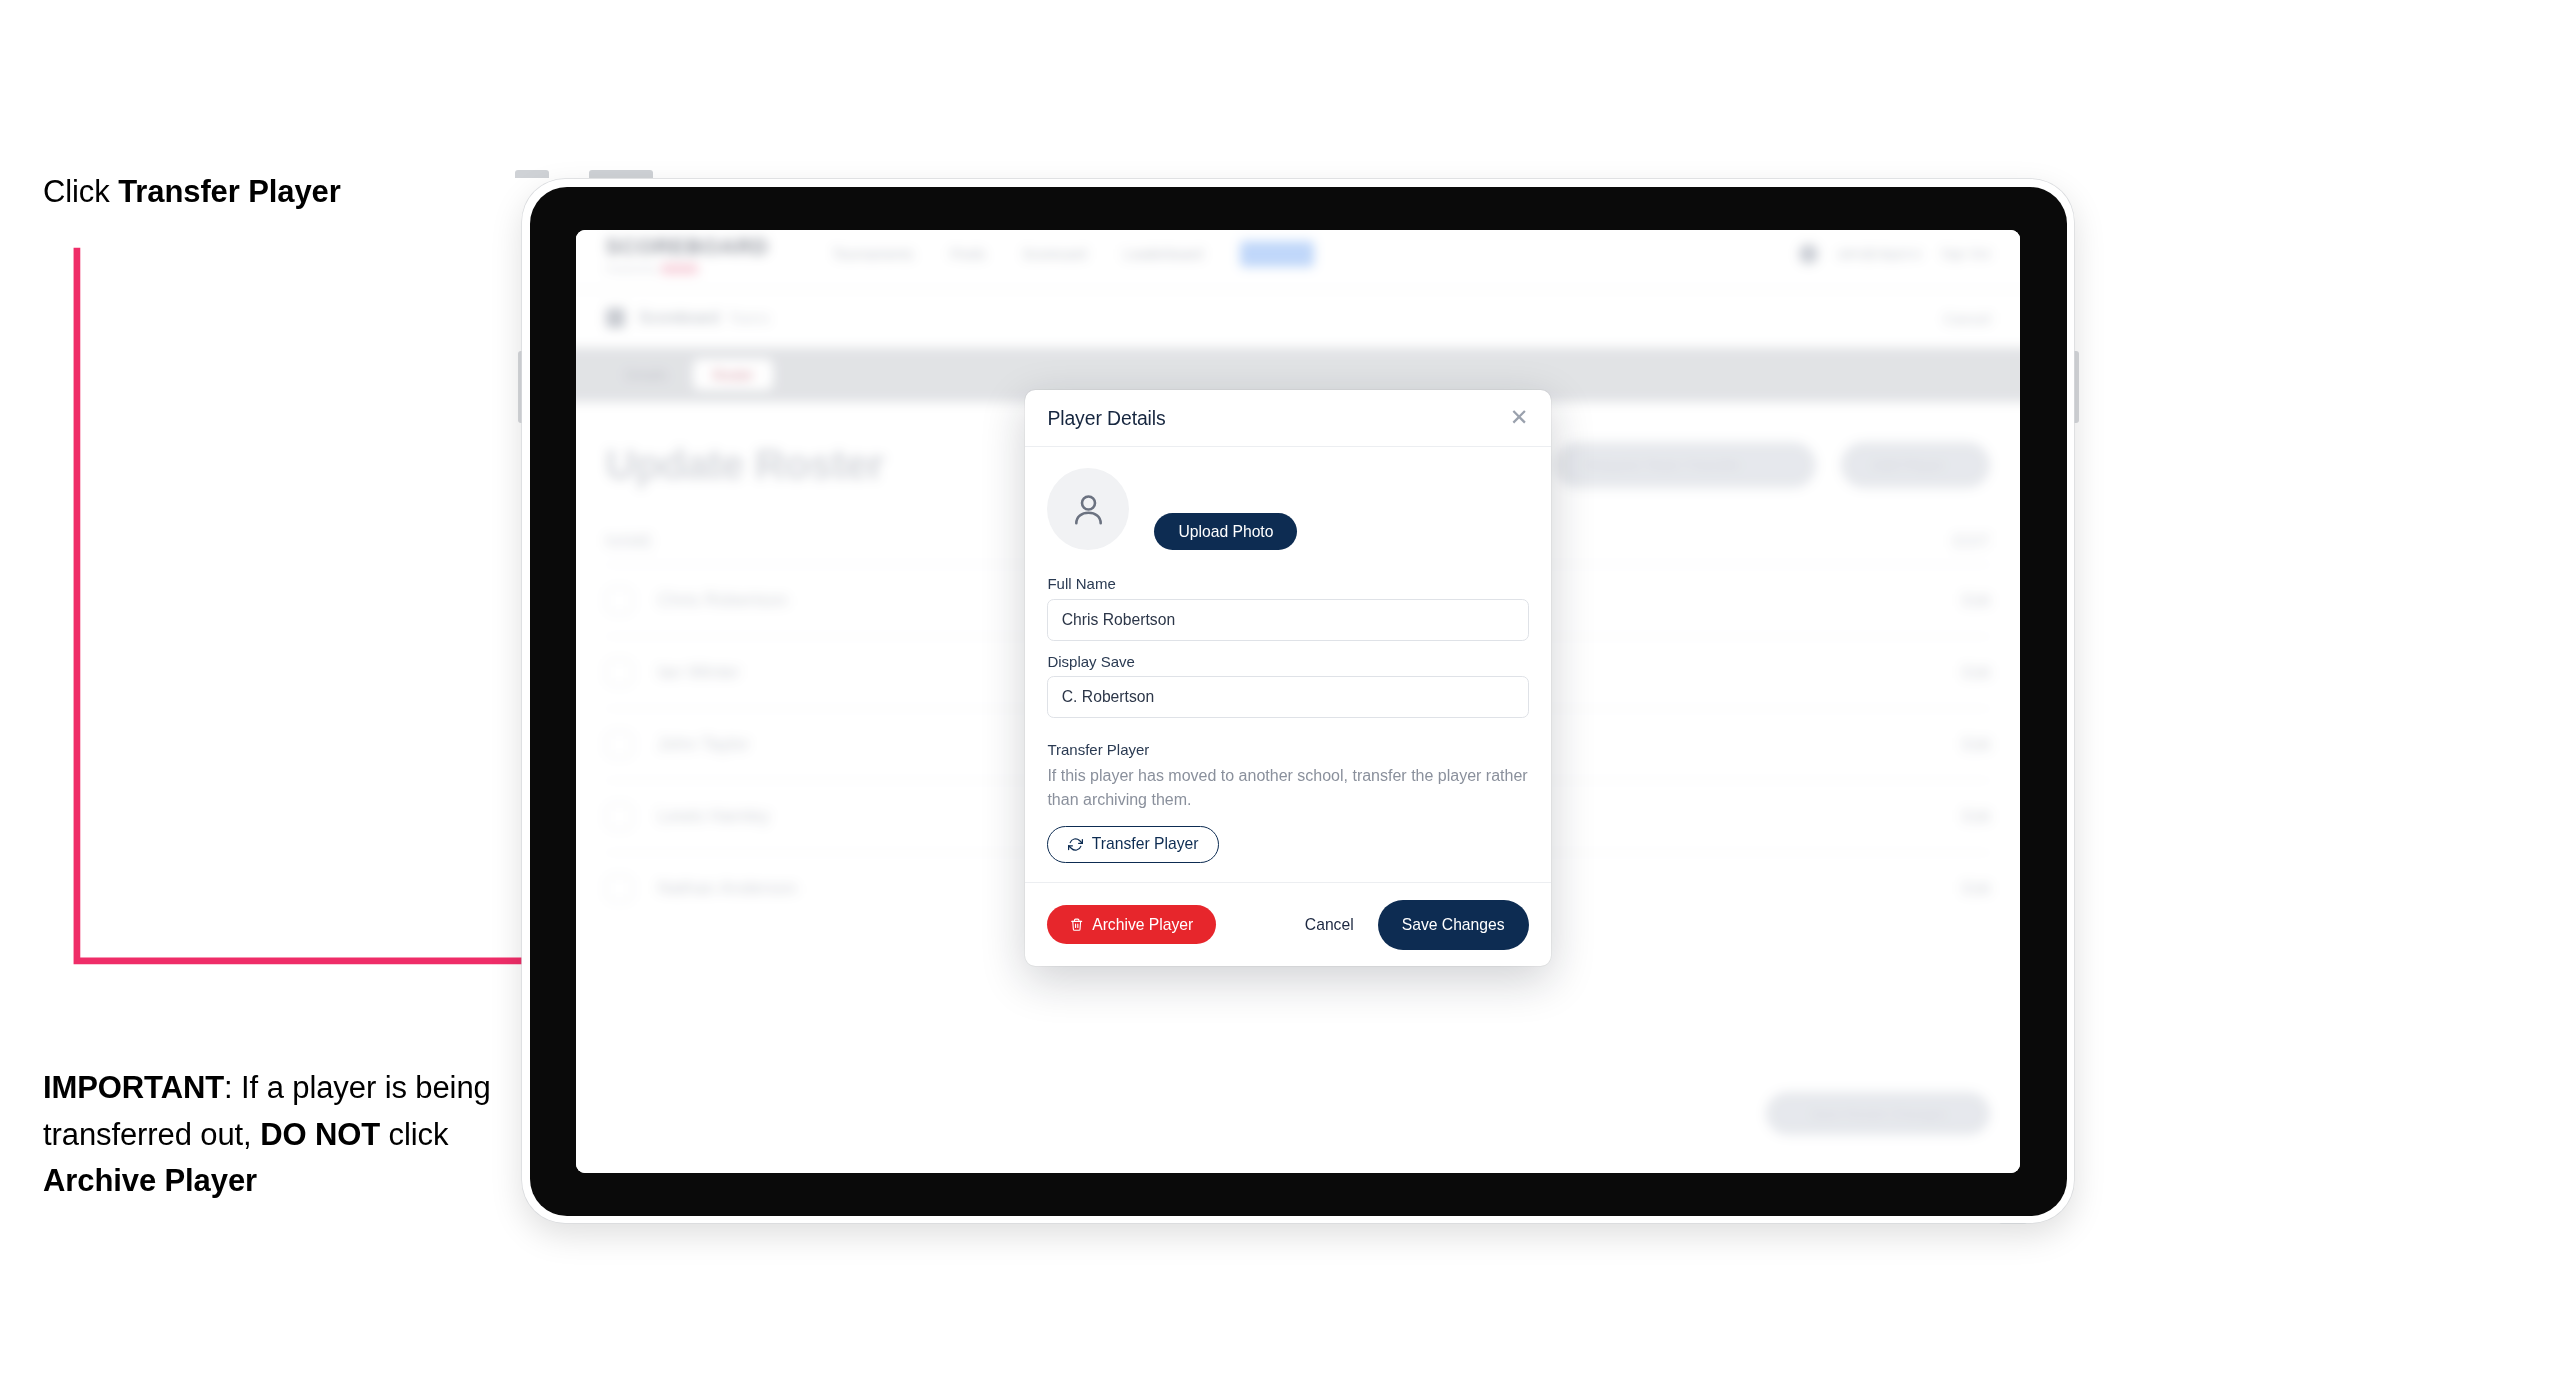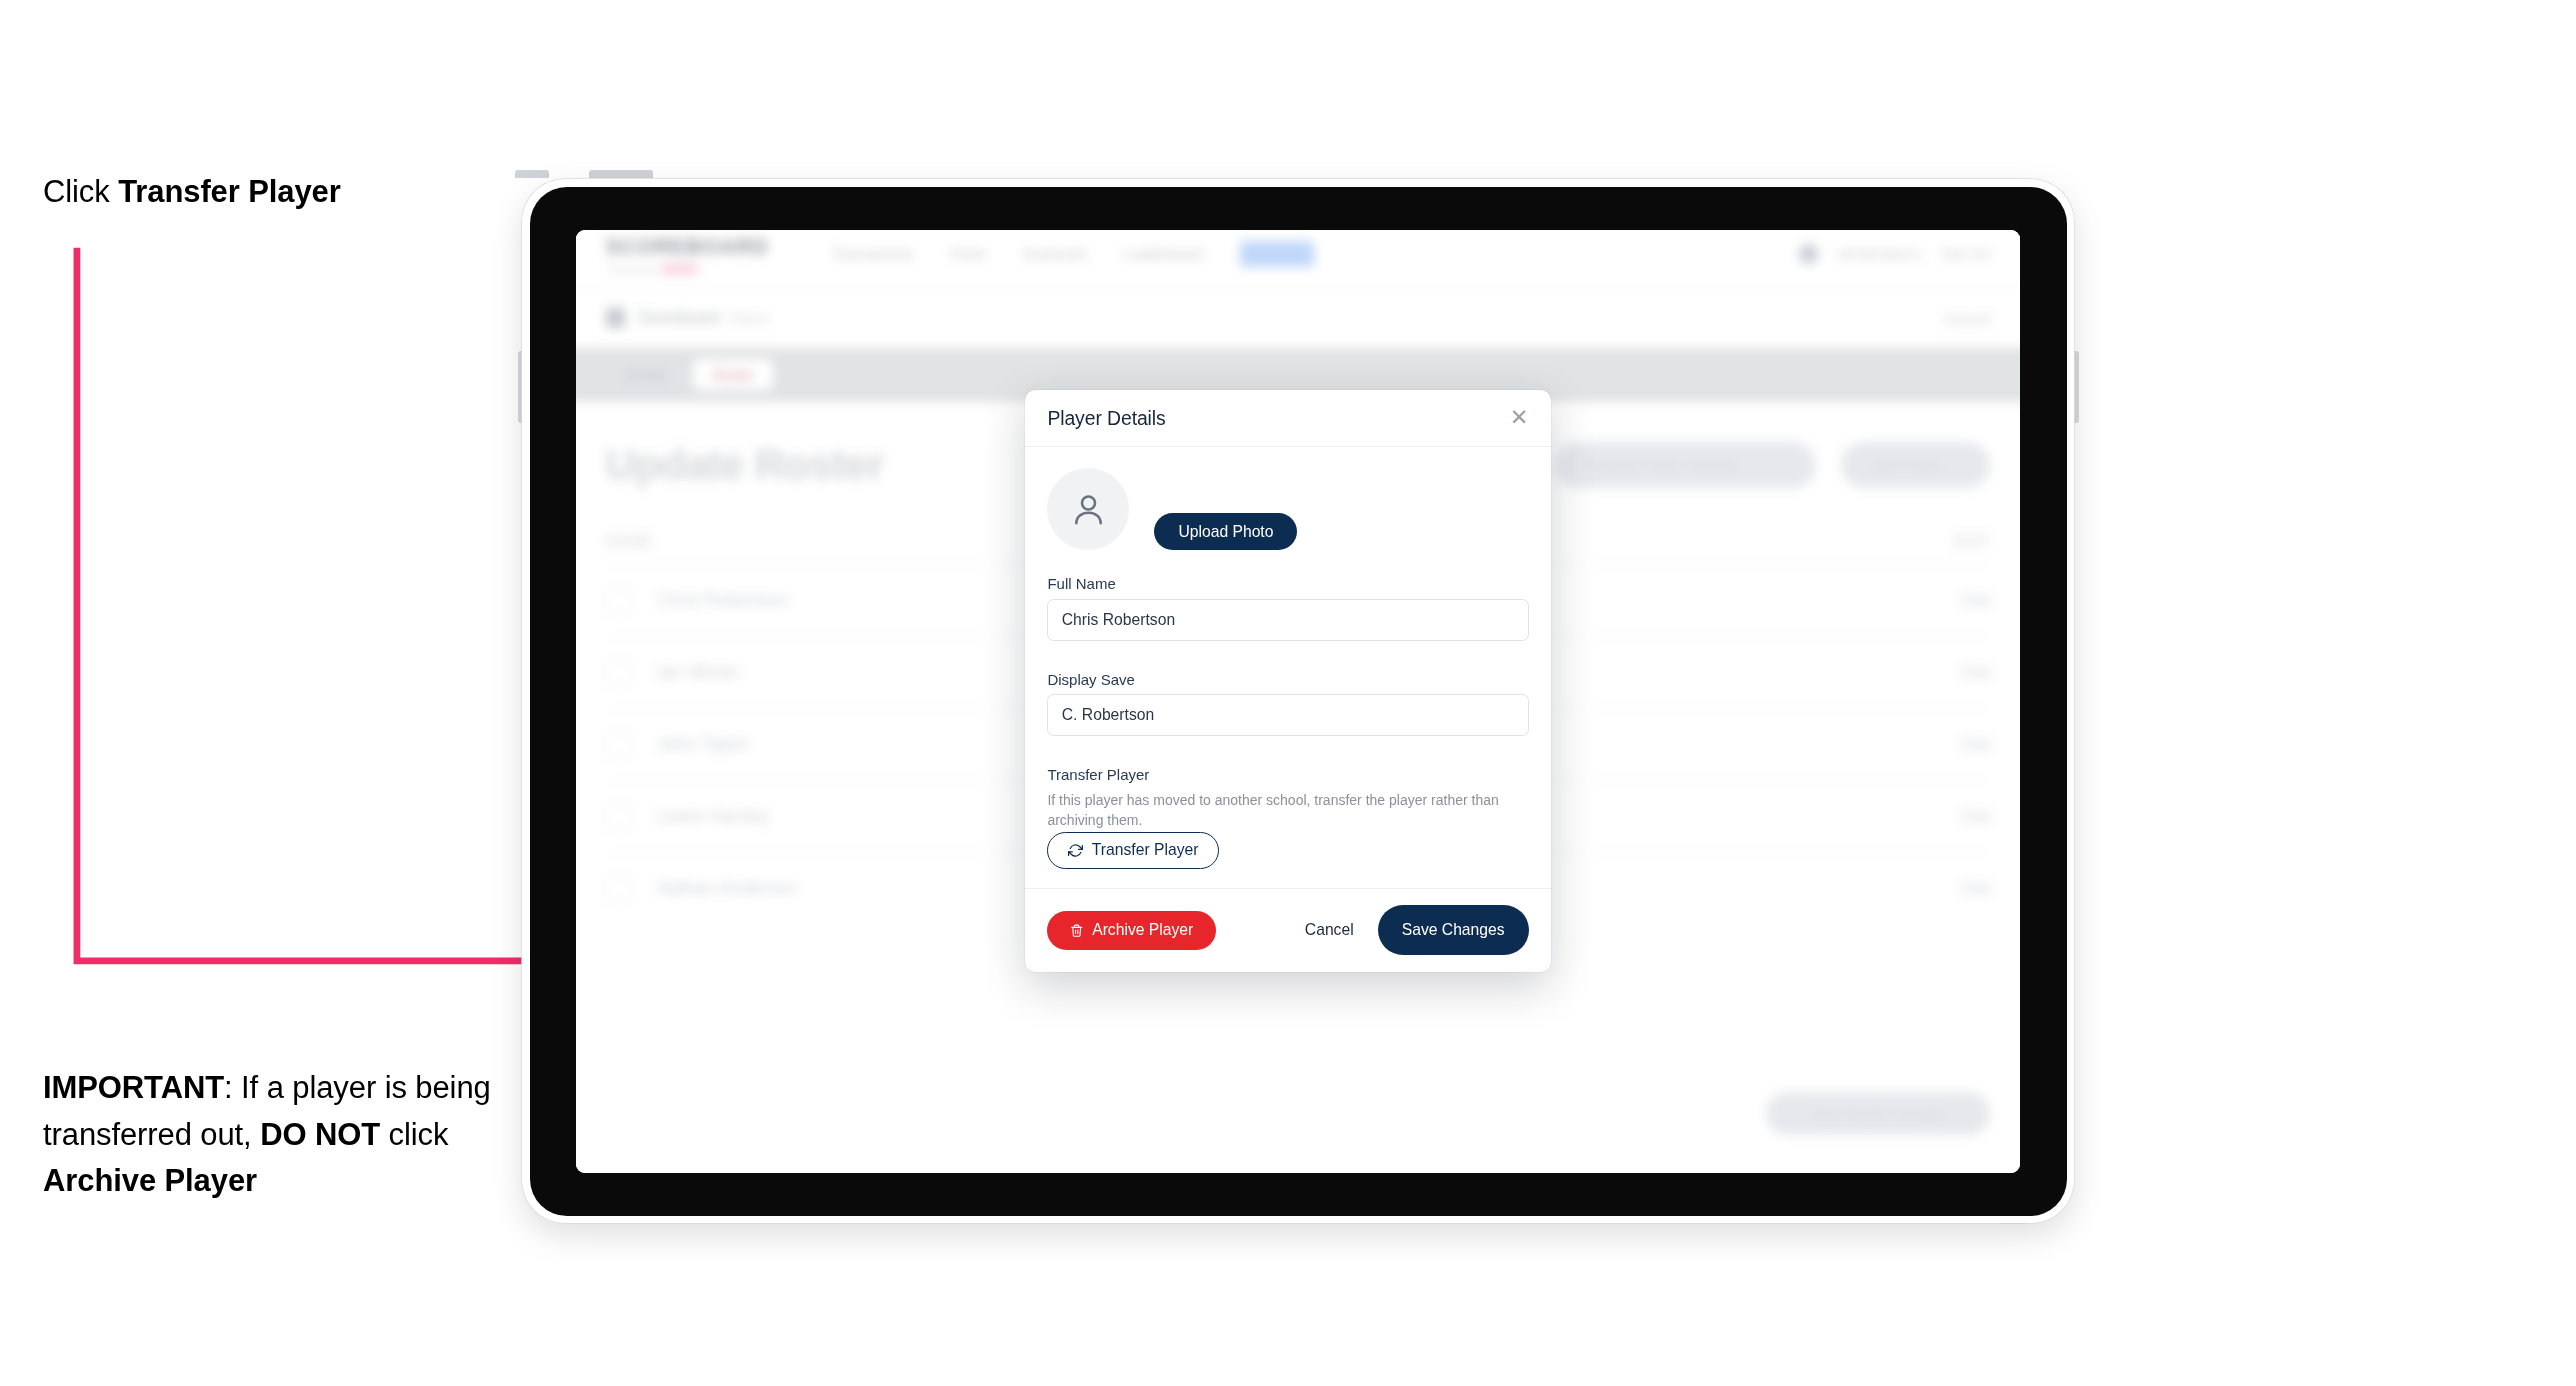--- a/index.html
+++ b/index.html
@@ -150,37 +150,37 @@
     width:82px; height:82px; border-radius:50%; background:#f1f2f4;
     display:flex; align-items:center; justify-content:center;
   }
   .avatar svg { width:39px; height:39px; }
   .btn-upload {
     background:#0d2c52; color:#ffffff; border:none; border-radius:745px;
     height:37px; padding:0 24px; font-size:15.7px; font-family:"Liberation Sans",sans-serif;
     cursor:pointer;
   }
 
-  .field { margin-bottom: 30px; }
+  .field { margin-bottom: 12px; }
   .field:last-of-type { margin-bottom: 0; }
   .f-label { font-size:15px; color:#2a3a52; margin-bottom:6.7px; display:block;}
   .f-input {
     width:100%; height:42px; border:0.7px solid #dfe2e7; border-radius:6.7px;
     background:#fff; padding: 0 13.4px; font-size:15.7px; color:#2c3648;
     font-family:"Liberation Sans",sans-serif; outline:none;
   }
   .f-select-wrap { position:relative; }
   .f-select-wrap .chev {
     position:absolute; right:13.4px; top:50%; transform:translateY(-50%);
     color:#8f97a4; font-size:14px; pointer-events:none;
   }
 
   .transfer-block { margin-top: 22.4px; }
   .t-title { font-size:15px; color:#2a3a52; margin-bottom:6.7px; }
-  .t-desc { font-size:14px; color:#8a909c; line-height:1.45; margin-bottom:1px; max-width: 492px;}
+  .t-desc { font-size:16px; color:#8a909c; line-height:1.45; margin-bottom:15px; max-width: 492px;}
   .btn-transfer {
     display:inline-flex; align-items:center; gap:9px;
     border:1.1px solid #0d2c52; background:#fff; color:#0d2c52;
     border-radius:745px; height:37px; padding:0 19.4px; font-size:15.7px;
     font-family:"Liberation Sans",sans-serif; cursor:pointer;
   }
   .btn-transfer svg { width:15px; height:15px; }
 
   .modal-foot {
     border-top:0.7px solid #eceef1;

